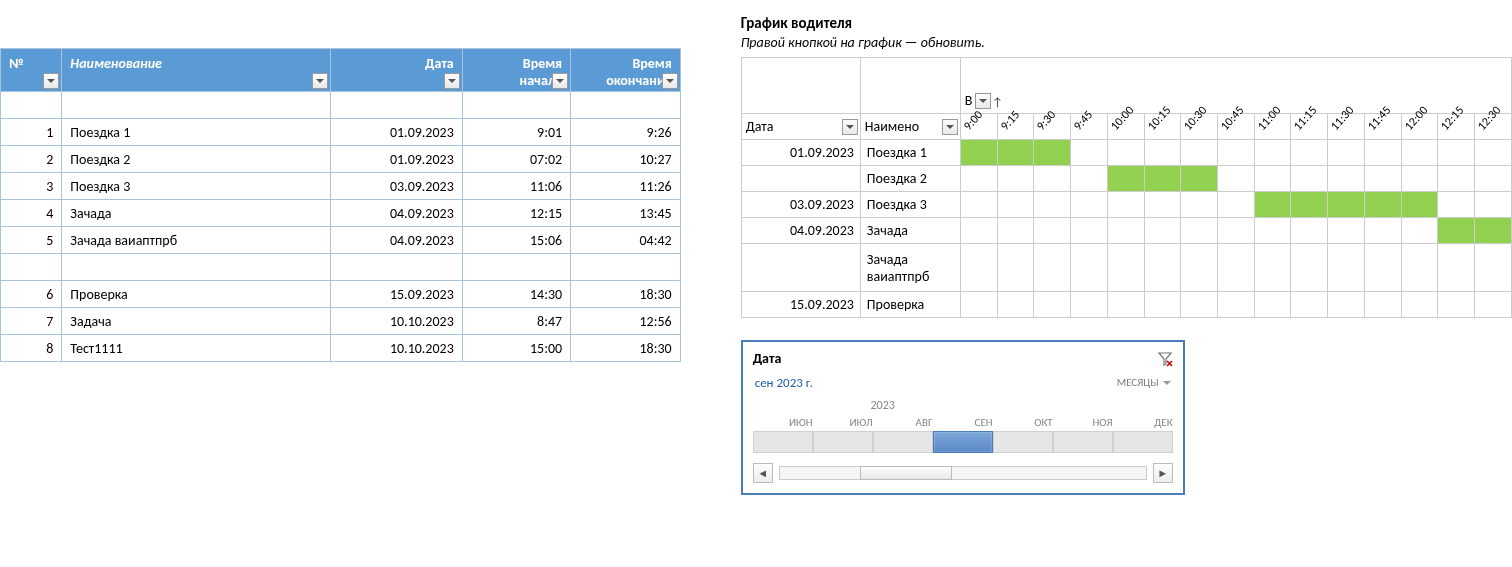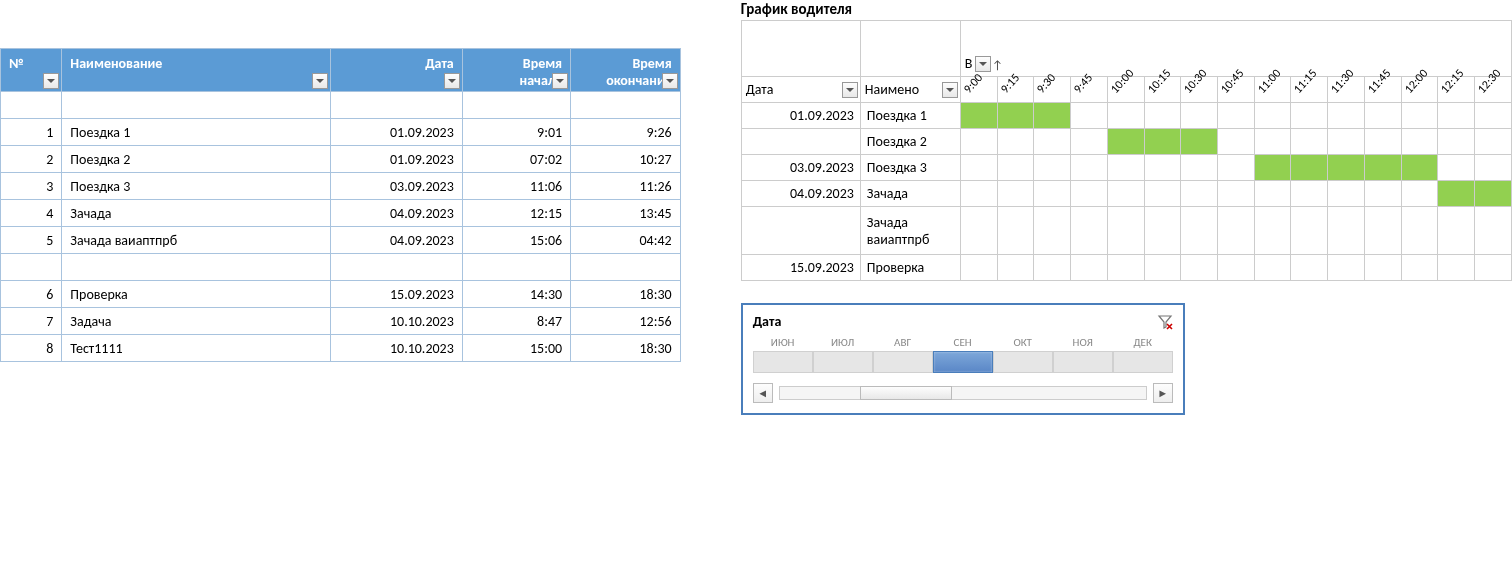--- a/index.html
+++ b/index.html
@@ -57,33 +57,34 @@
   }
   .tbl td {
     border: 1px solid #a8c3de;
     padding: 2px 8px;
     height: 22px;
   }
   .tbl td.num { text-align: right; }
   .tbl td.txt { text-align: left; }
 
   .col-no { width: 46px; }
-  .col-name { width: 260px; }
+  .col-name { width: 260px; font-style: italic; }
   .col-date { width: 118px; }
   .col-t1 { width: 94px; }
   .col-t2 { width: 94px; }
 
   
   .right {
     position: relative;
   }
   .right-title {
     font-weight: bold;
     font-size: 15px;
     margin-bottom: 2px;
+    padding-top: 14px;
   }
   .right-hint {
     font-style: italic;
     margin-bottom: 6px;
   }
 
   .pivot {
     border-collapse: collapse;
   }
   .pivot th, .pivot td {
@@ -211,21 +212,21 @@
   .slicer-year span { position:relative; left:-80px; }
 
   .slicer-monthrow {
     display:flex;
     padding: 0 10px;
     font-size: 11px;
     color:#888;
   }
   .slicer-monthrow div {
     width: 60px;
-    text-align:center;
+    text-align:right;
   }
   .slicer-bar {
     display:flex;
     padding: 0 10px 10px 10px;
     margin-top: 2px;
   }
   .slicer-bar div {
     height: 22px;
     width: 60px;
     background:#e6e6e6;
@@ -362,20 +363,21 @@
             <td class="num">10.10.2023</td>
             <td class="num">15:00</td>
             <td class="num">18:30</td>
           </tr>
         </tbody>
     </table>
   </div>
 
   <div class="right">
     <div class="right-title">График водителя</div>
+    <div class="right-hint">Правой кнопкой на график — обновить.</div>
 
     <table class="pivot">
       <tbody>
           <tr>
         <th class="blank" rowspan="1" style="height:56px;width:120px"></th>
         <th class="blank" rowspan="1" style="width:100px"></th>
         <th class="fcell" colspan="15" style="text-align:left;position:relative;">
           <span style="position:absolute;left:4px;bottom:4px;">В</span>
           <div class="filter-btn" style="left:14px;right:auto;"></div>
           <div class="sort-asc" style="left:32px;right:auto;"></div>
@@ -584,20 +586,27 @@
     <div class="slicer">
       <div class="slicer-hdr">
         <span>Дата</span>
         <span class="slicer-clear">
           <svg viewBox="0 0 16 16">
               <path d="M2 2 L14 2 L9 8 L9 13 L7 14 L7 8 Z" fill="none" stroke="#777" stroke-width="1.2"></path>
               <path d="M10 10 L15 15 M15 10 L10 15" stroke="#c00" stroke-width="1.6"></path>
             </svg>
         </span>
       </div>
+      <div class="slicer-row1">
+        <span class="slicer-sel">сен 2023 г.</span>
+        <span class="slicer-months">
+            <span>МЕСЯЦЫ</span>
+          </span>
+      </div>
+      <div class="slicer-year"><span>2023</span></div>
       <div class="slicer-monthrow" id="slicer-monthrow">
           <div>ИЮН</div>
           <div>ИЮЛ</div>
           <div>АВГ</div>
           <div>СЕН</div>
           <div>ОКТ</div>
           <div>НОЯ</div>
           <div>ДЕК</div>
         </div>
       <div class="slicer-bar" id="slicer-bar">

